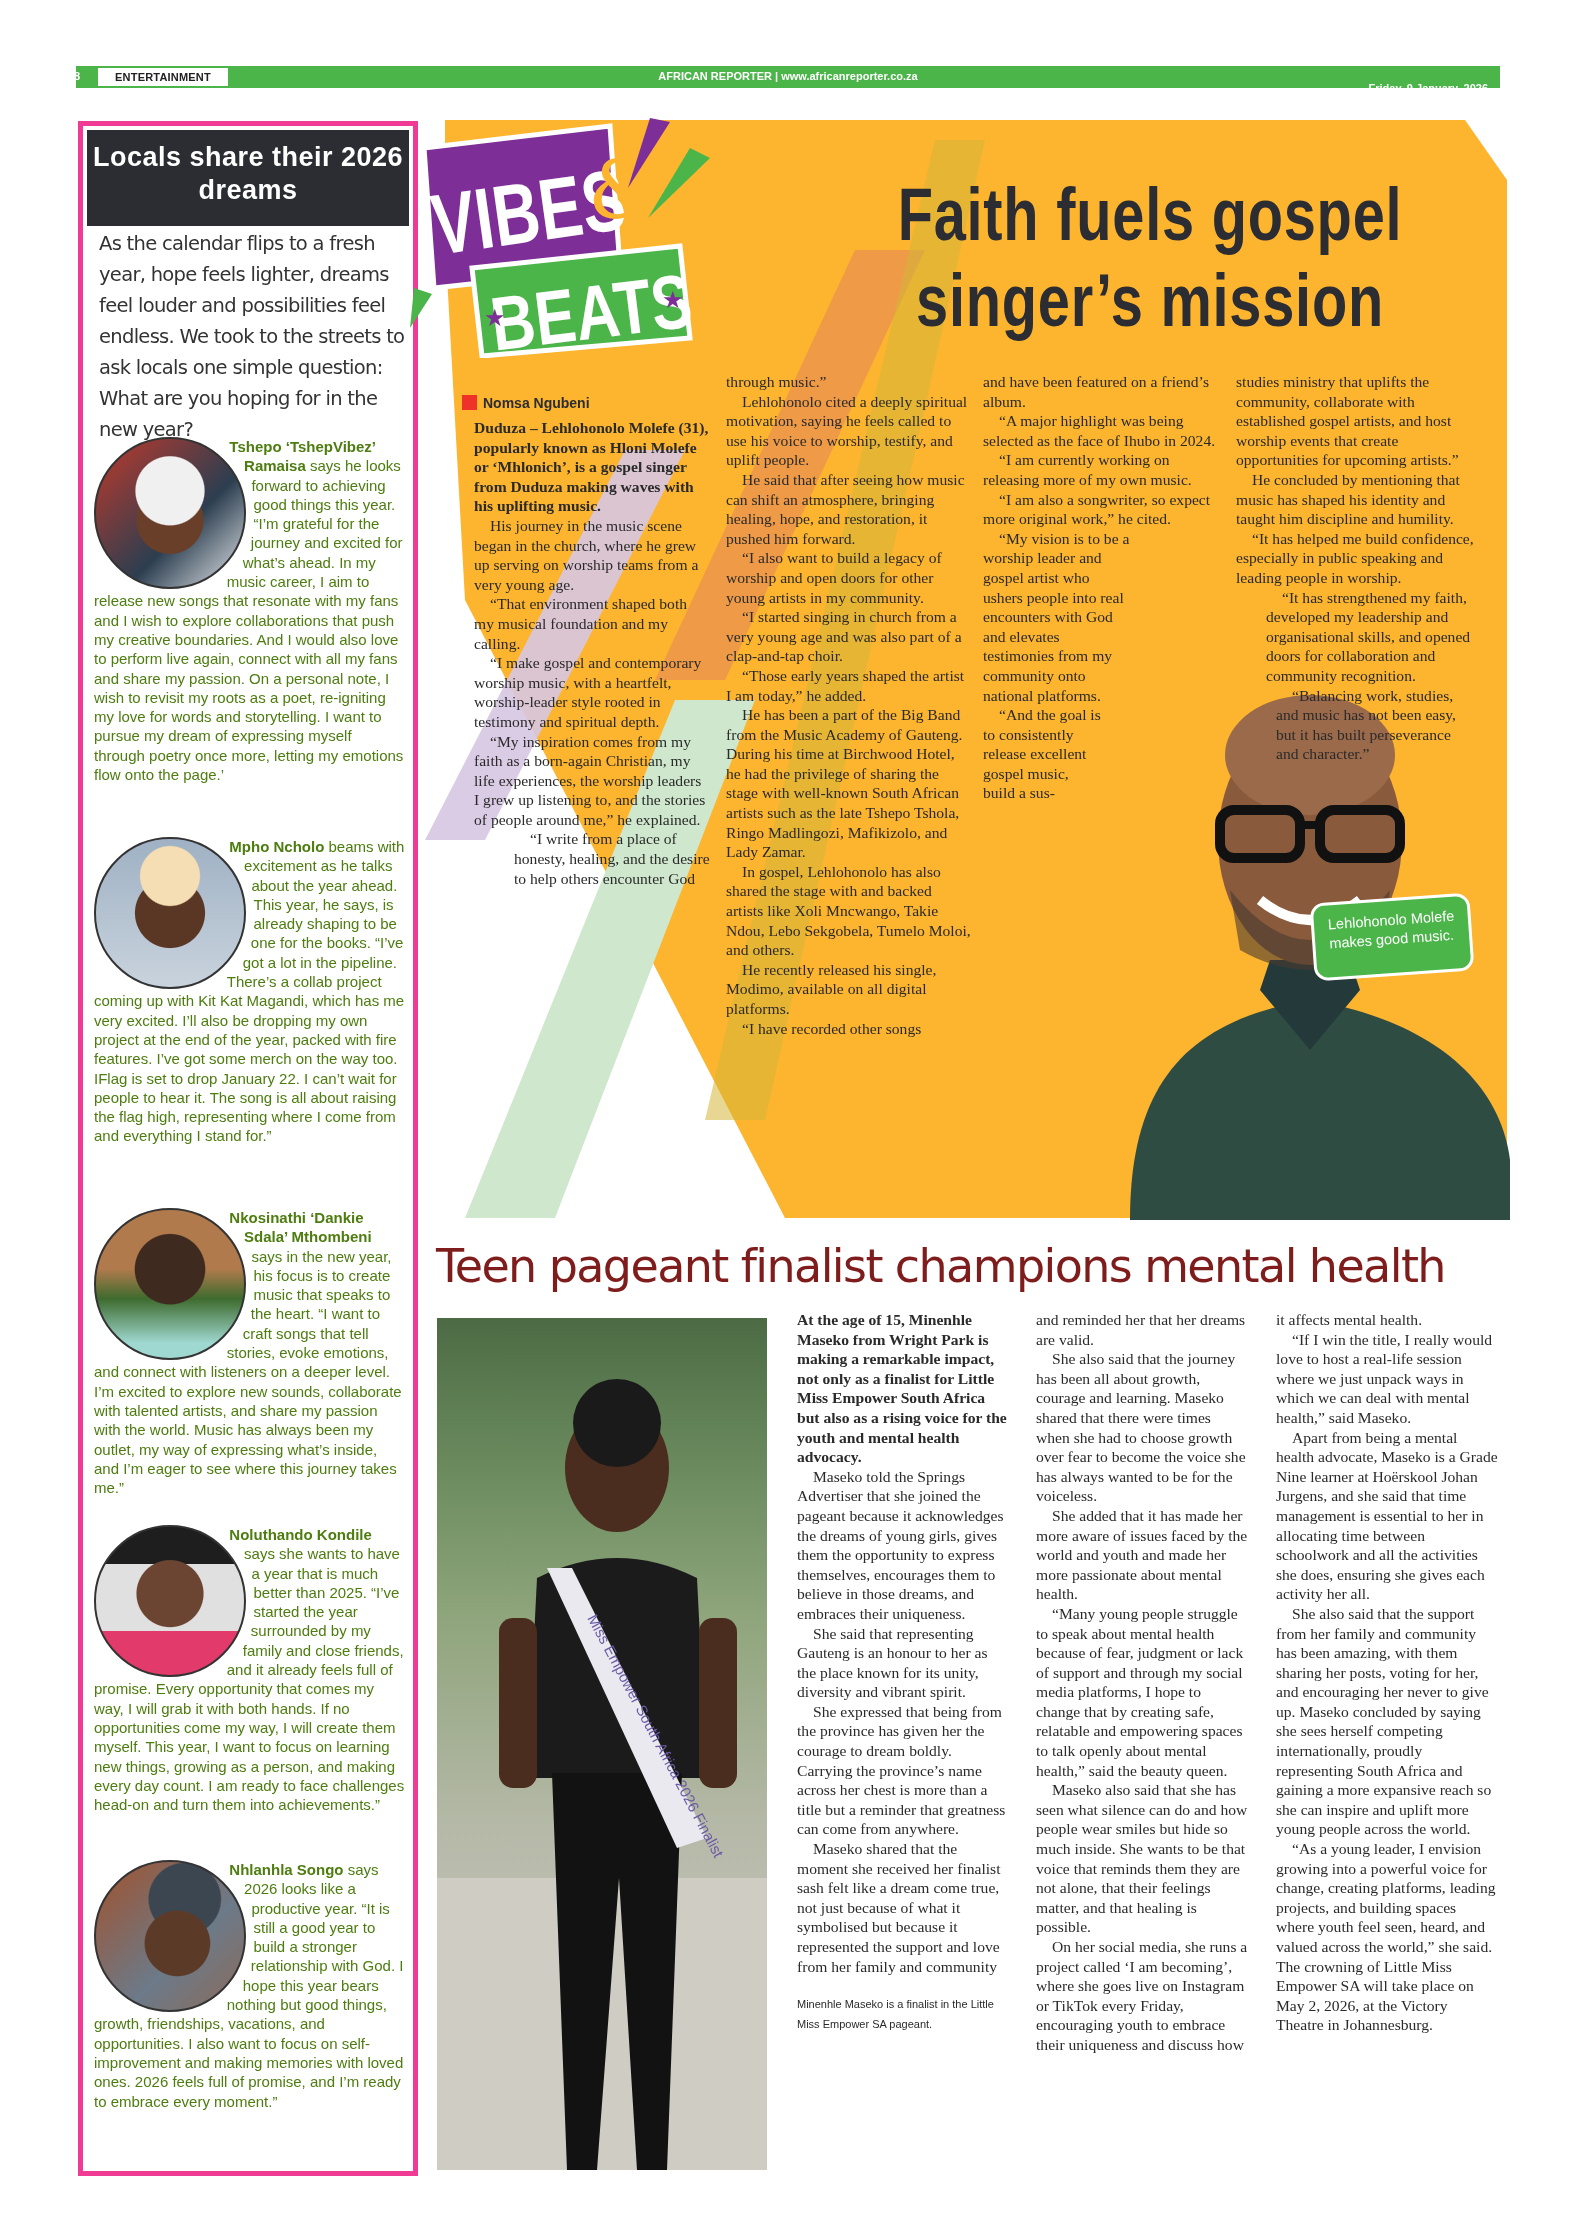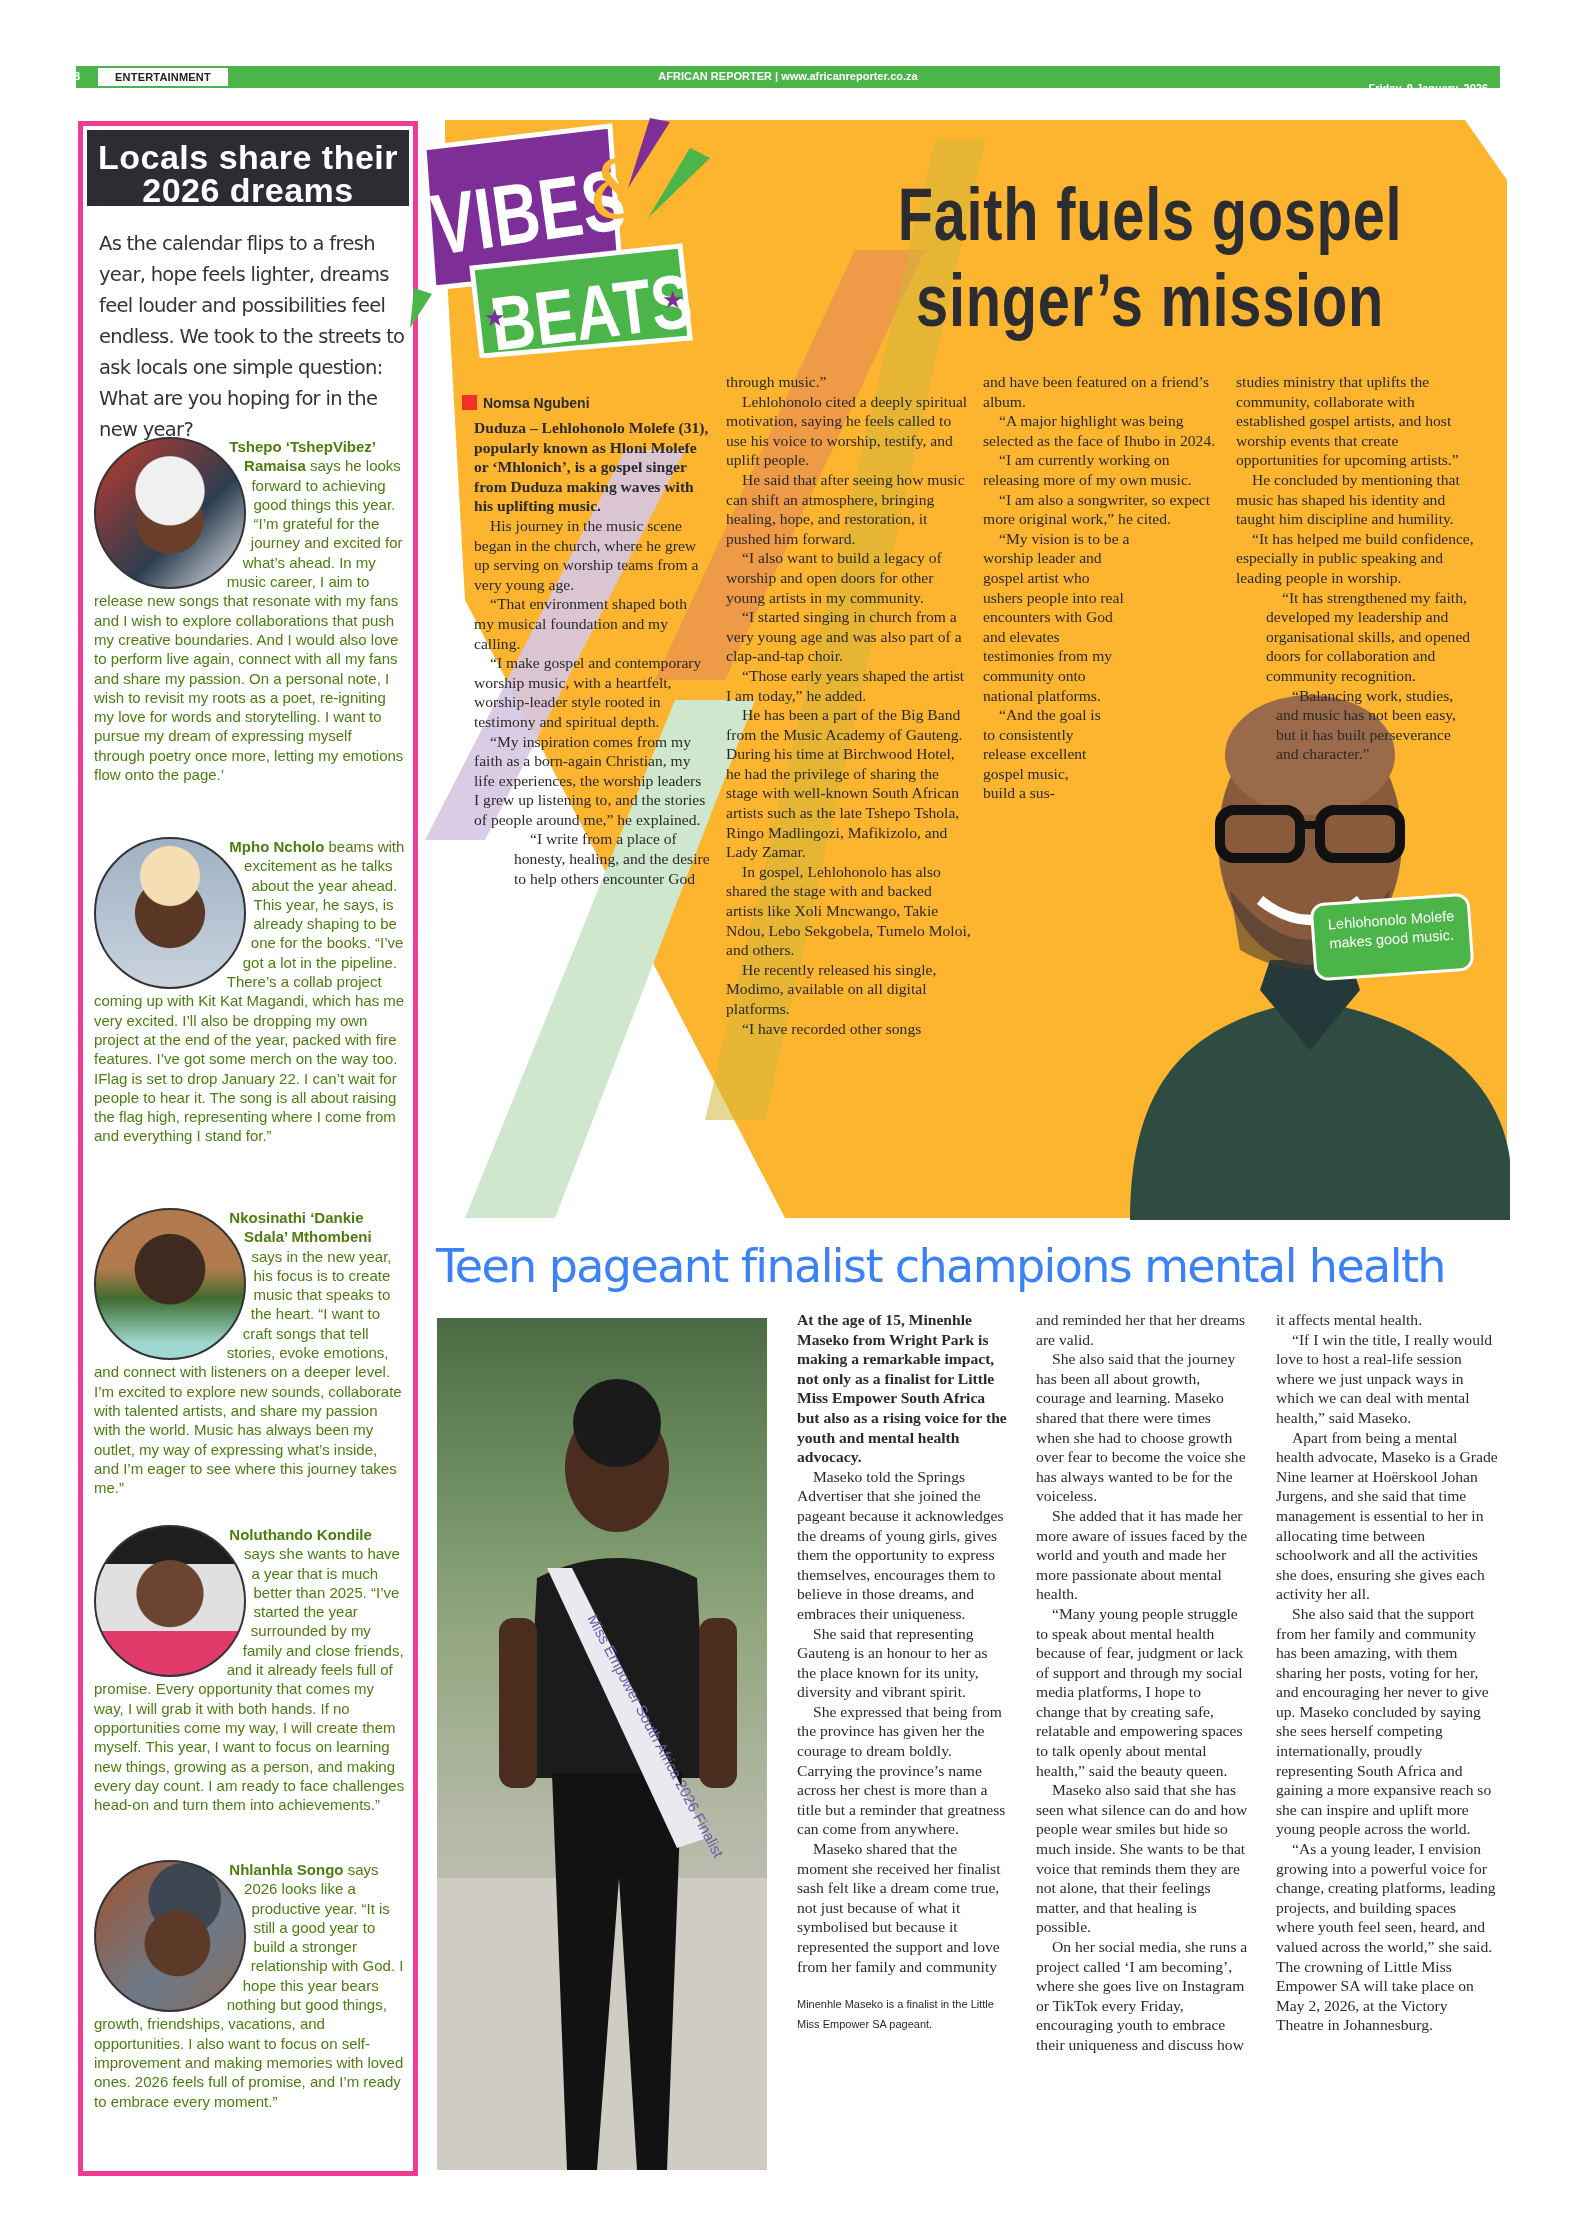--- a/index.html
+++ b/index.html
@@ -8,21 +8,21 @@
 
   
   .topbar { position: absolute; left: 76px; top: 66px; width: 1424px; height: 22px; background: #4bb54a; color: #fff; font-family: "Liberation Sans", sans-serif; font-size: 11px; }
   .topbar .pg { position: absolute; left: -2px; top: 4px; font-weight: bold; }
   .topbar .section { position: absolute; left: 22px; top: 2px; height: 18px; width: 130px; background: #fff; color: #222; font-weight: bold; font-size: 11px; line-height: 18px; text-align: center; letter-spacing: 0.2px; }
   .topbar .center { position: absolute; left: 0; right: 0; top: 4px; text-align: center; font-weight: bold; }
   .topbar .date { position: absolute; right: 12px; top: 4px; font-weight: bold; margin-top: 12px; }
 
   
   .sidebar { position: absolute; left: 78px; top: 121px; width: 340px; height: 2055px; border: 5px solid #ef3b93; background: #fff; }
-  .sidebar .sb-head { position: absolute; left: 4px; top: 4px; right: 4px; height: 76px; background: #2b2d33; color: #fff; font-family: "Liberation Sans", sans-serif; font-weight: bold; font-size: 34px; line-height: 33px; text-align: center; padding-top: 11px; letter-spacing: 0.5px; }
+  .sidebar .sb-head { position: absolute; left: 4px; top: 4px; right: 4px; height: 96px; background: #2b2d33; color: #fff; font-family: "Liberation Sans", sans-serif; font-weight: bold; font-size: 27px; line-height: 33px; text-align: center; padding-top: 11px; letter-spacing: 0.5px; }
   .sidebar .sb-intro { position: absolute; left: 16px; top: 102px; width: 310px; font-family: "DejaVu Sans", sans-serif; font-size: 19.5px; line-height: 31px; color: #333; letter-spacing: -0.7px; }
   .vox { position: absolute; left: 16px; width: 312px; font-family: "Liberation Sans", sans-serif; font-size: 15px; line-height: 19.3px; color: #4d7c0f; }
   .vox .avatar { float: left; width: 152px; height: 152px; border-radius: 50%; border: 2px solid #333; margin: 0 10px 0 0; shape-outside: circle(50%); overflow: hidden; position: relative; }
   .vox .name { font-weight: bold; }
   .av1 { background: radial-gradient(circle at 50% 35%, #f0f0f0 0 28%, transparent 29%), radial-gradient(circle at 50% 55%, #6a3f2a 0 30%, transparent 31%), linear-gradient(135deg,#c0392b,#2c3e50 60%,#e9ecef); }
   .av2 { background: radial-gradient(circle at 50% 25%, #f5deb3 0 22%, transparent 23%), radial-gradient(circle at 50% 50%, #5a3724 0 33%, transparent 34%), linear-gradient(180deg,#9fb1c4,#c9d3dd); }
   .av3 { background: radial-gradient(circle at 50% 40%, #3f2a1f 0 30%, transparent 31%), linear-gradient(180deg,#b07a4c 0 40%,#3e6b2e 60%,#9fd8d0 90%); }
   .av4 { background: radial-gradient(circle at 50% 45%, #6b4532 0 30%, transparent 31%), linear-gradient(180deg,#1e1e1e 0 25%,#e0e0e0 25% 70%,#e23a6b 70%); }
   .av5 { background: radial-gradient(circle at 55% 55%, #5b3a28 0 28%, transparent 29%), radial-gradient(circle at 60% 25%, #3c4651 0 25%, transparent 26%), linear-gradient(135deg,#a0522d,#6c7a89 60%,#8b6b5a); }
 
@@ -37,21 +37,21 @@
   .col p.lede { text-indent: 0; font-weight: bold; }
   .col p.noind { text-indent: 0; }
   .c1 { left: 474px; top: 418px; width: 236px; }
   .c2 { left: 726px; top: 372px; width: 245px; }
   .c3 { left: 983px; top: 372px; width: 245px; }
   .c4 { left: 1236px; top: 372px; width: 240px; }
   .caption-bubble { position: absolute; left: 1312px; top: 898px; width: 160px; height: 78px; background: #4bb54a; border: 3px solid #fff; border-radius: 14px; transform: rotate(-4deg); color: #fff; font-family: "Liberation Sans", sans-serif; font-size: 14.5px; line-height: 19px; padding: 10px 8px 0 14px; }
   .man { position: absolute; left: 1110px; top: 660px; width: 400px; height: 560px; }
 
   
-  .h2 { position: absolute; left: 436px; top: 1238px; width: 1070px; font-family: "DejaVu Sans", sans-serif; font-size: 46px; line-height: 56px; color: #3b82f6; letter-spacing: -1.6px; font-weight: normal; }
+  .h2 { position: absolute; left: 436px; top: 1238px; width: 1070px; font-family: "DejaVu Sans", sans-serif; font-size: 46px; line-height: 56px; color: #7f1d1d; letter-spacing: -1.6px; font-weight: normal; }
   .photo { position: absolute; left: 437px; top: 1318px; width: 330px; height: 852px; overflow: hidden; background: linear-gradient(180deg,#4c6b44 0%,#6f8f62 20%,#8fa57c 35%,#b6b9a8 60%,#d1cfc9 100%); }
   .bcol { position: absolute; font-size: 15.6px; line-height: 19.6px; color: #2a2a2a; }
   .bcol p { text-indent: 16px; }
   .bcol p.lede { text-indent: 0; font-weight: bold; }
   .bcol p.noind { text-indent: 0; }
   .b1 { left: 797px; top: 1310px; width: 212px; }
   .b2 { left: 1036px; top: 1310px; width: 212px; }
   .b3 { left: 1276px; top: 1310px; width: 222px; }
   .photo-cap { font-family: "Liberation Sans", sans-serif; font-size: 11px; line-height: 19.6px; text-indent: 0 !important; margin-top: 19px; }
 </style>

